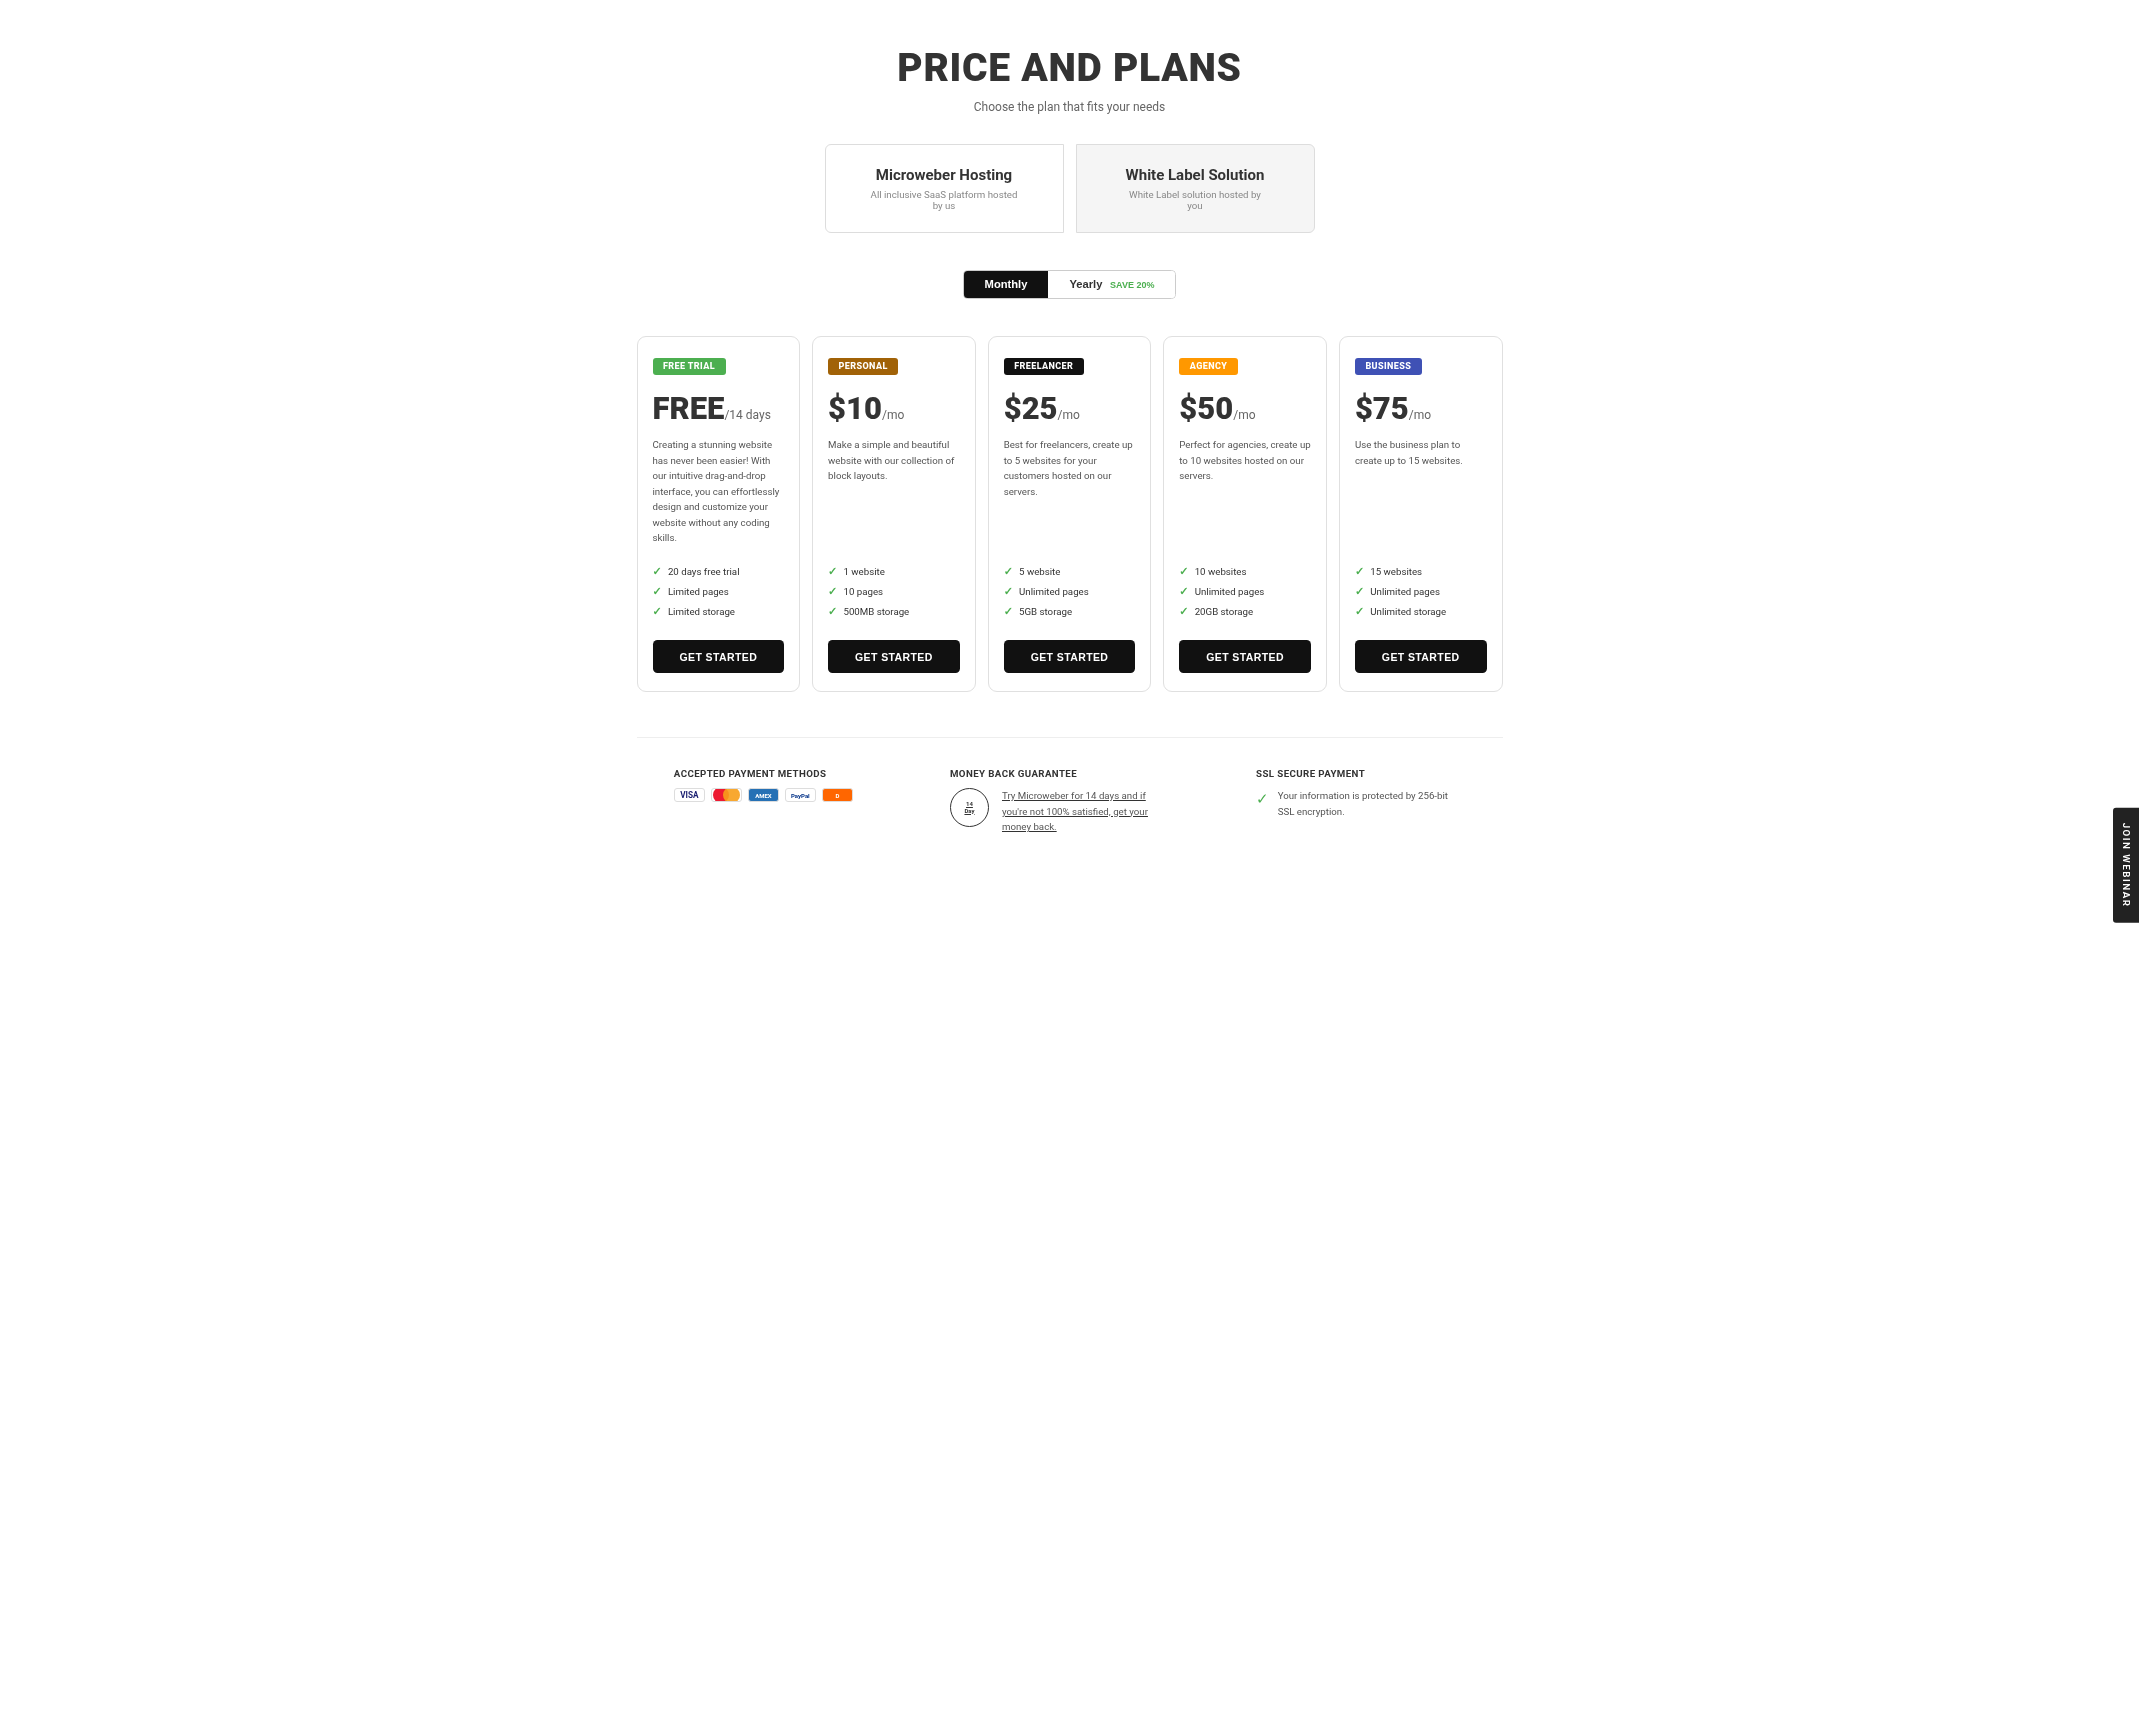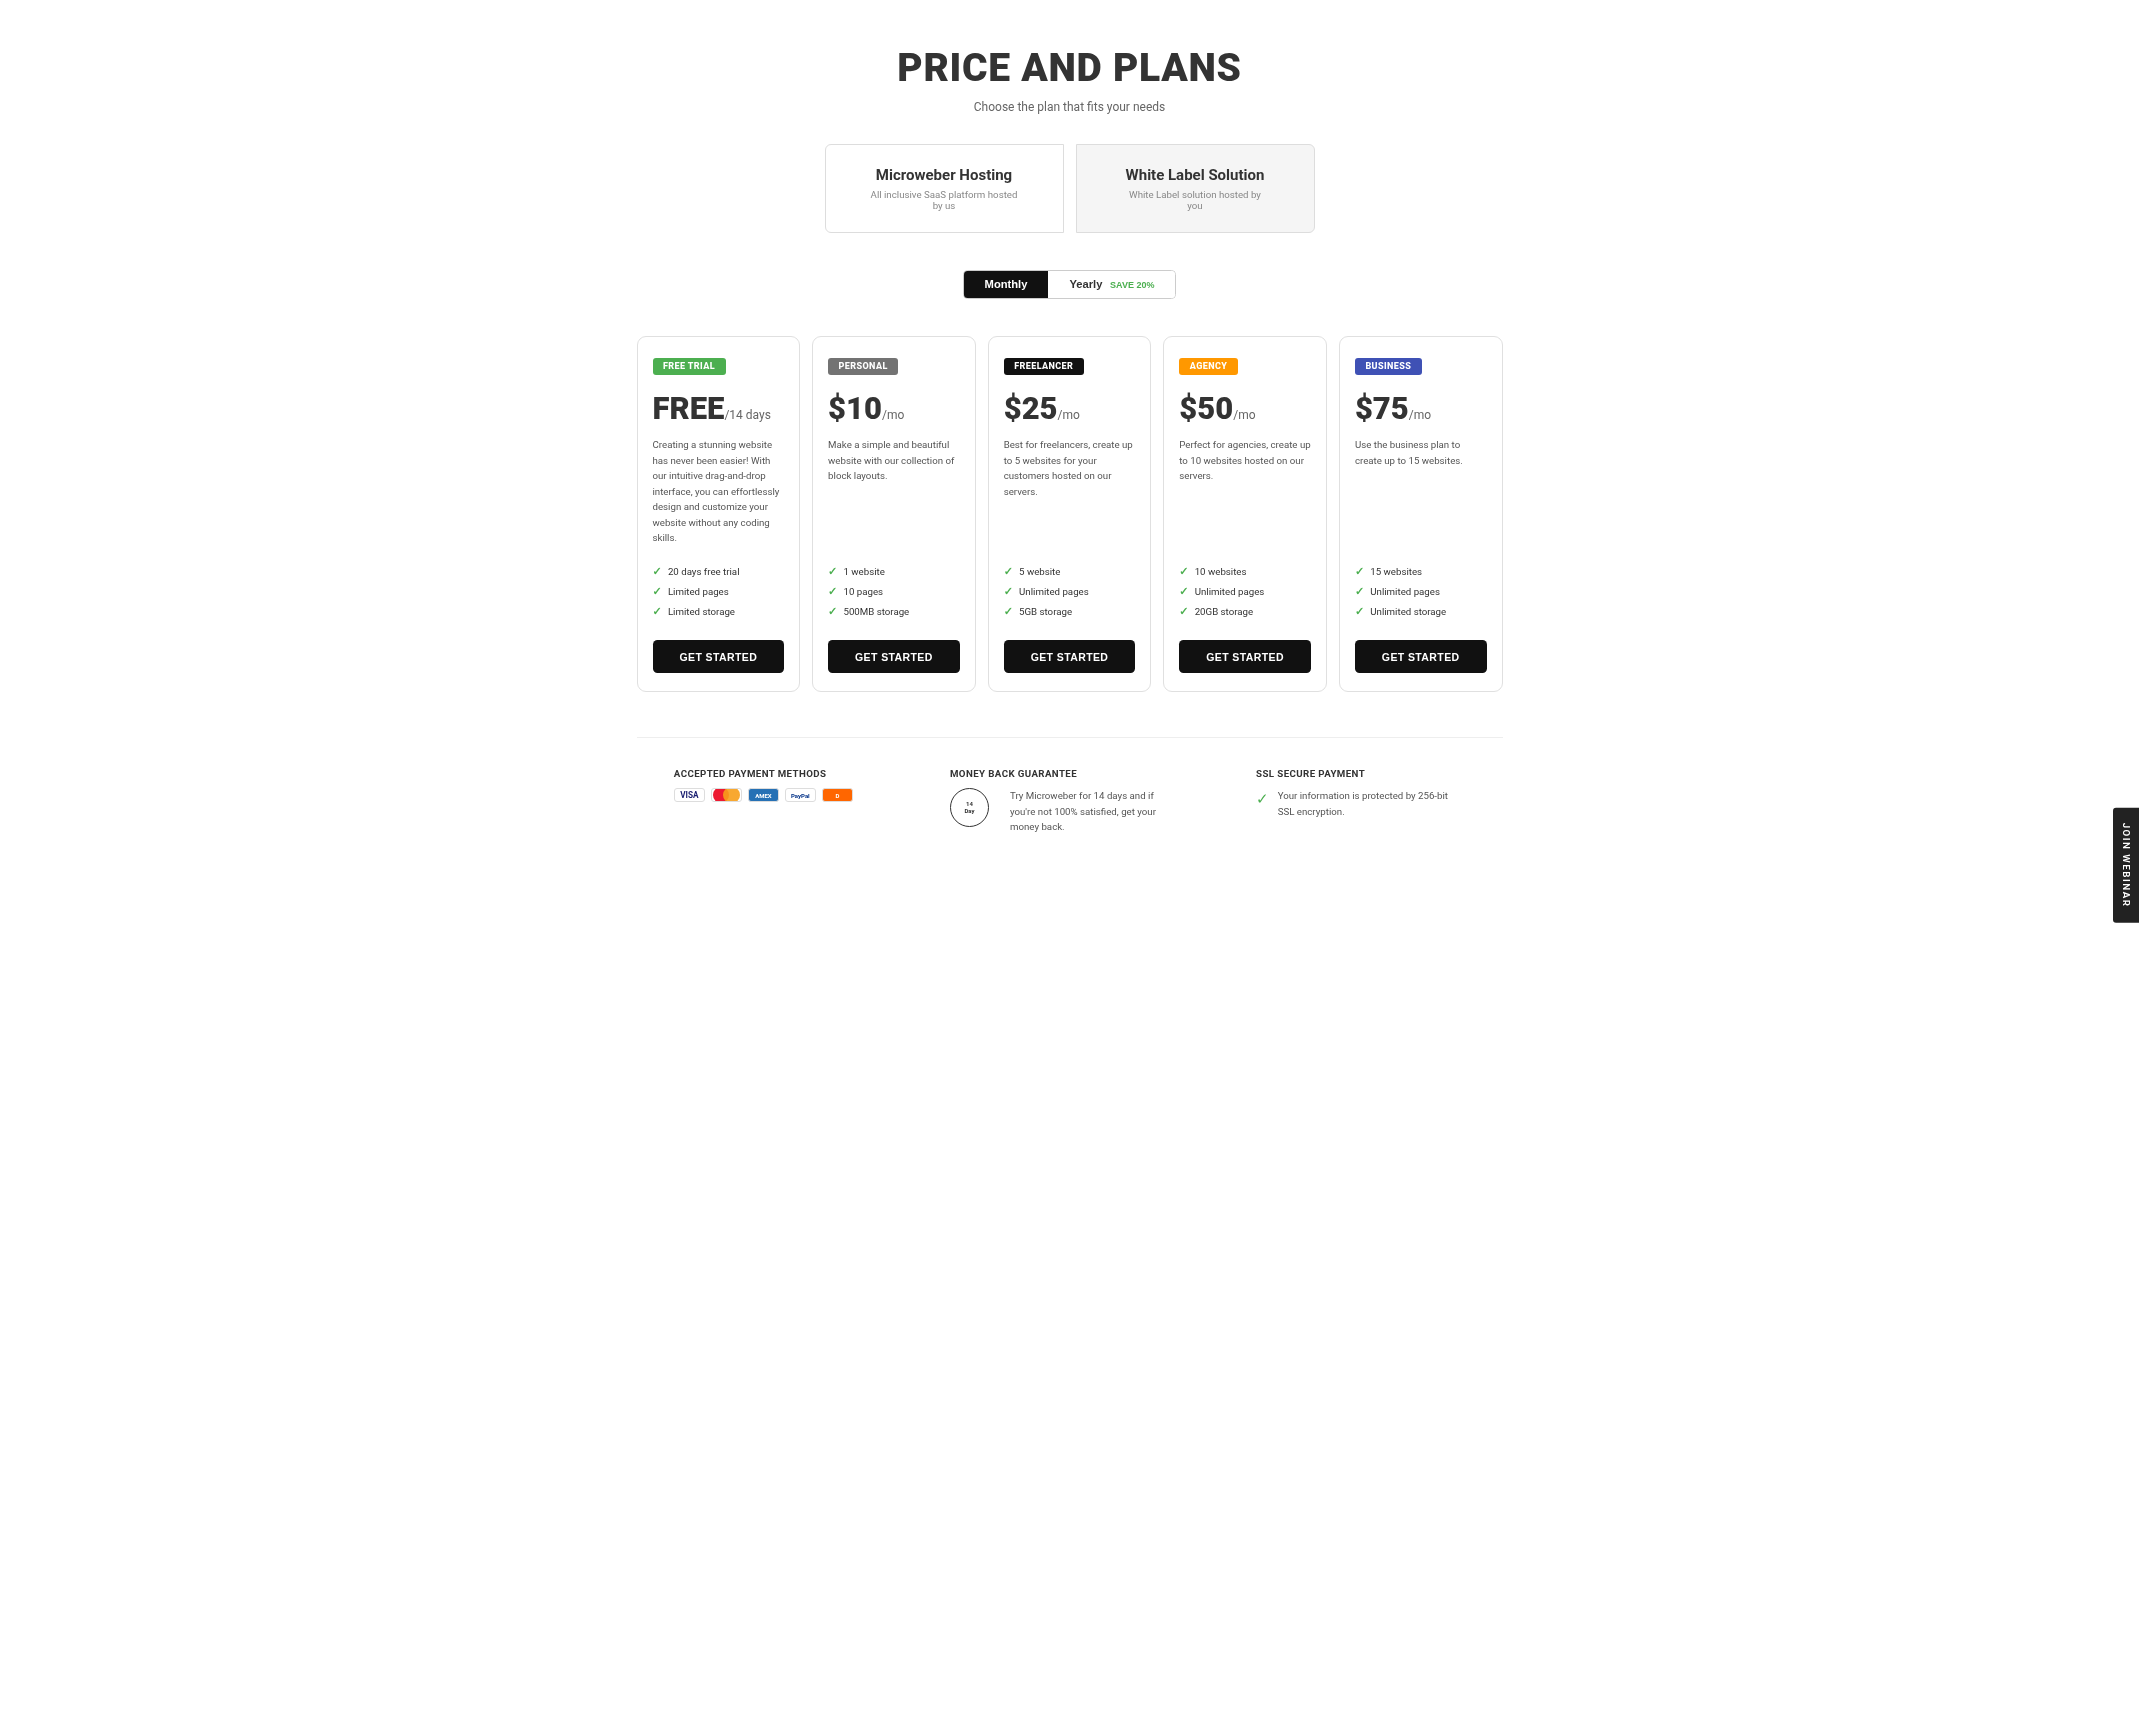--- a/index.html
+++ b/index.html
@@ -128,21 +128,21 @@
       font-size: 9px;
       font-weight: 800;
       letter-spacing: 0.4px;
       color: #fff;
       margin-bottom: 15px;
       text-align: center;
       width: fit-content;
     }
 
     .badge-free { background: #4CAF50; }
-    .badge-personal { background: #737373; }
+    .badge-personal { background: #a16207; }
     .badge-freelancer { background: #111; }
     .badge-agency { background: #ff9800; }
     .badge-business { background: #3f51b5; }
 
     .plan-price {
       margin-bottom: 10.5px;
     }
 
     .plan-price .amount {
       font-size: 31px;
@@ -247,21 +247,22 @@
 
     .payment-icon.visa { background: #fff; color: #1a1f71; font-size: 8.2px; }
     .payment-icon.mc { background: #fff; }
     .payment-icon.amex { background: #2671b5; color: #fff; font-size: 6px; }
     .payment-icon.pp { background: #fff; color: #003087; font-size: 6px; }
     .payment-icon.di { background: #ff6600; color: #fff; font-size: 6px; }
 
     .money-back-block {
       display: flex;
       align-items: flex-start;
-      gap: 21px;
+      gap: 13px;
+      text-decoration: underline;
     }
 
     .money-back-badge {
       width: 39px;
       height: 39px;
       border-radius: 50%;
       border: 1.5px solid #333;
       display: flex;
       flex-direction: column;
       align-items: center;

